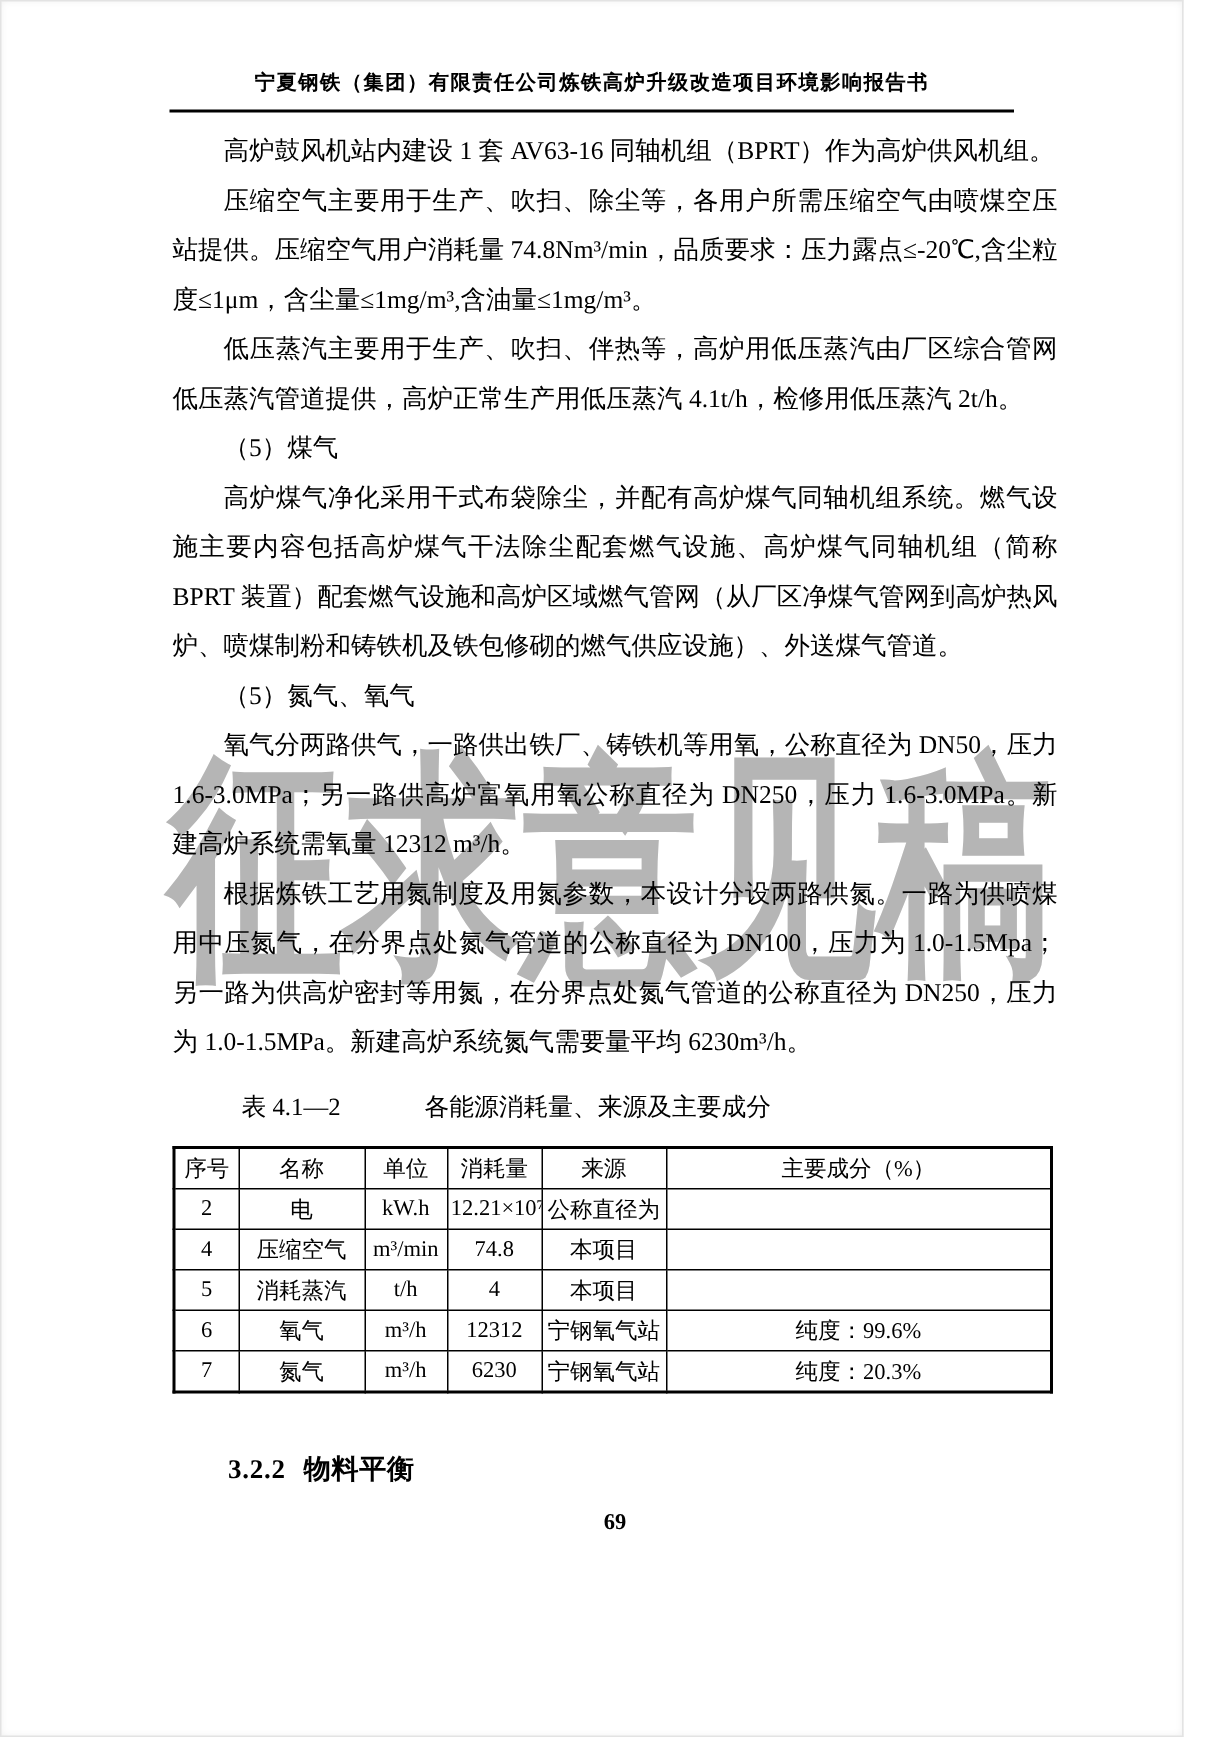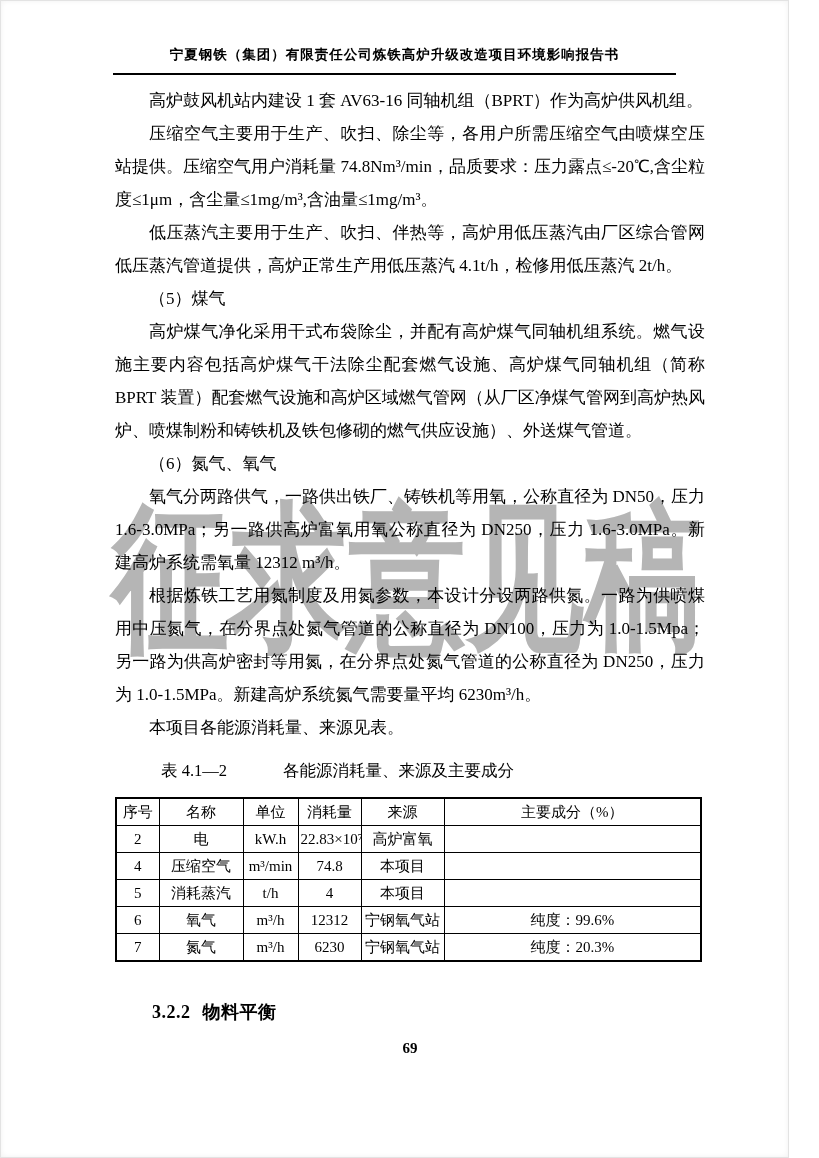--- a/index.html
+++ b/index.html
@@ -86,24 +86,23 @@
   <div class="header-rule"></div>
 
   <div class="watermark">征求意见稿</div>
 
   <div class="content">
     <p class="para">高炉鼓风机站内建设 1 套 AV63-16 同轴机组（BPRT）作为高炉供风机组。</p>
     <p class="para">压缩空气主要用于生产、吹扫、除尘等，各用户所需压缩空气由喷煤空压站提供。压缩空气用户消耗量 74.8Nm³/min，品质要求：压力露点≤-20℃,含尘粒度≤1μm，含尘量≤1mg/m³,含油量≤1mg/m³。</p>
     <p class="para">低压蒸汽主要用于生产、吹扫、伴热等，高炉用低压蒸汽由厂区综合管网低压蒸汽管道提供，高炉正常生产用低压蒸汽 4.1t/h，检修用低压蒸汽 2t/h。</p>
     <p class="para">（5）煤气</p>
     <p class="para">高炉煤气净化采用干式布袋除尘，并配有高炉煤气同轴机组系统。燃气设施主要内容包括高炉煤气干法除尘配套燃气设施、高炉煤气同轴机组（简称 BPRT 装置）配套燃气设施和高炉区域燃气管网（从厂区净煤气管网到高炉热风炉、喷煤制粉和铸铁机及铁包修砌的燃气供应设施）、外送煤气管道。</p>
-    <p class="para">（6）氮气、氧气</p>
+    <p class="para">（5）氮气、氧气</p>
     <p class="para">氧气分两路供气，一路供出铁厂、铸铁机等用氧，公称直径为 DN50，压力 1.6-3.0MPa；另一路供高炉富氧用氧公称直径为 DN250，压力 1.6-3.0MPa。新建高炉系统需氧量 12312 m³/h。</p>
     <p class="para">根据炼铁工艺用氮制度及用氮参数，本设计分设两路供氮。一路为供喷煤用中压氮气，在分界点处氮气管道的公称直径为 DN100，压力为 1.0-1.5Mpa；另一路为供高炉密封等用氮，在分界点处氮气管道的公称直径为 DN250，压力为 1.0-1.5MPa。新建高炉系统氮气需要量平均 6230m³/h。</p>
-    <p class="para">本项目各能源消耗量、来源见表。</p>
 
     <p class="caption"><span>表 4.1—2</span><span class="caption-title">各能源消耗量、来源及主要成分</span></p>
 
     <table class="energy">
       <colgroup>
         <col style="width:43px">
         <col style="width:84px">
         <col style="width:55px">
         <col style="width:63px">
         <col style="width:83px">
@@ -115,22 +114,22 @@
         <th>名称</th>
         <th>单位</th>
         <th>消耗量</th>
         <th>来源</th>
         <th>主要成分（%）</th>
       </tr>
       <tr>
         <td>2</td>
         <td>电</td>
         <td>kW.h</td>
-        <td>22.83×10⁷</td>
-        <td>高炉富氧</td>
+        <td>12.21×10⁷</td>
+        <td>公称直径为</td>
         <td></td>
       </tr>
       <tr>
         <td>4</td>
         <td>压缩空气</td>
         <td>m³/min</td>
         <td>74.8</td>
         <td>本项目</td>
         <td></td>
       </tr>

